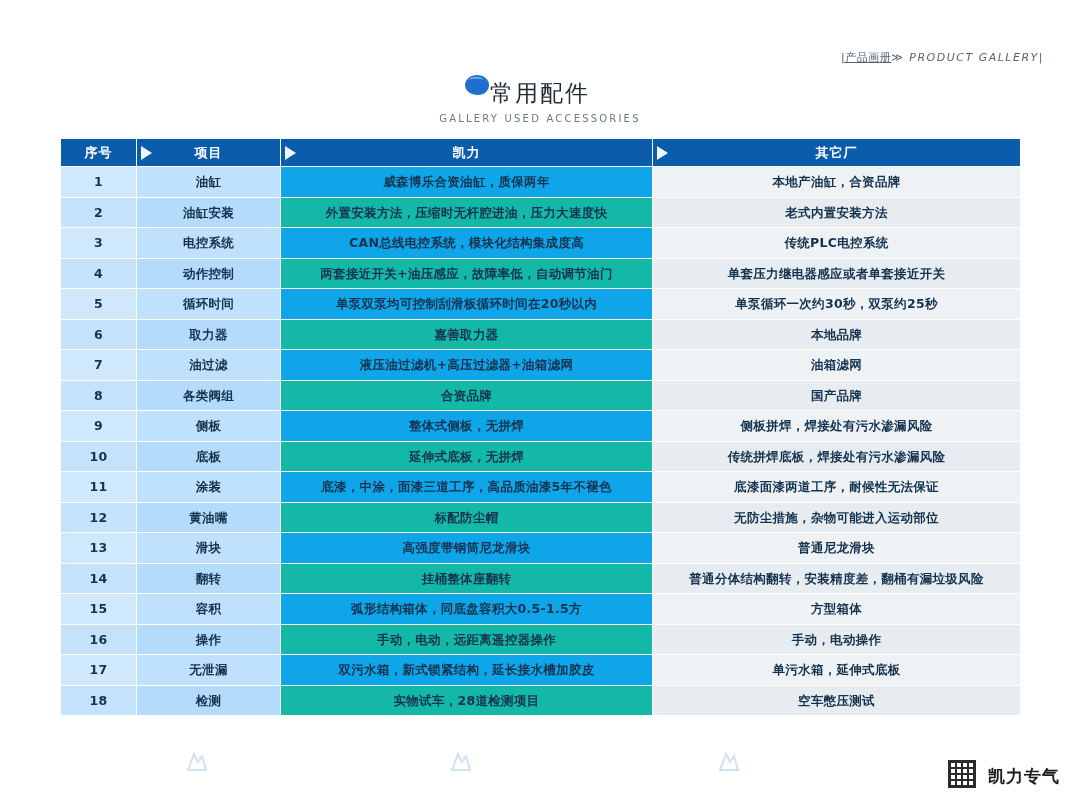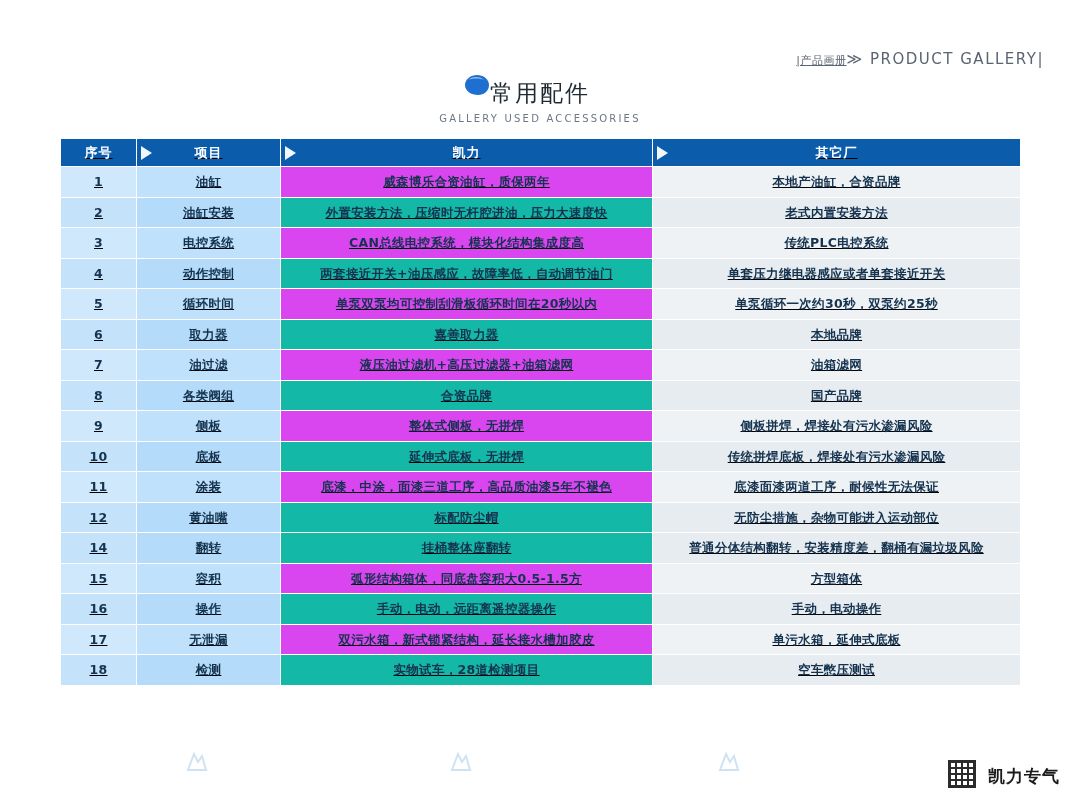--- a/index.html
+++ b/index.html
@@ -19,21 +19,21 @@
   
   .corner-label {
     position: absolute;
     top: 50px; right: 36px;
     font-size: 11px;
     color: #5a6472;
     letter-spacing: 0.5px;
     white-space: nowrap;
   }
   .corner-label .cn { font-size: 11px; text-decoration: underline; }
-  .corner-label .en { font-size: 15px; letter-spacing: 1.5px; }
+  .corner-label .en { font-size: 11px; letter-spacing: 1.5px; font-style: italic; }
 
   .title-block {
     position: absolute;
     top: 78px; left: 0; right: 0;
     text-align: center;
   }
   .title-main {
     font-size: 23px;
     font-weight: normal;
     color: #1f2a33;
@@ -58,21 +58,20 @@
   
   .table-wrap {
     position: absolute;
     top: 138px; left: 60px;
     width: 960px;
   }
   table.cmp {
     width: 960px;
     border-collapse: collapse;
     table-layout: fixed;
-    text-decoration: underline;
   }
   table.cmp col.c0 { width: 76px; }
   table.cmp col.c1 { width: 144px; }
   table.cmp col.c2 { width: 372px; }
   table.cmp col.c3 { width: 368px; }
 
   table.cmp th {
     height: 28px;
     background: #0b5cab;
     color: #ffffff;
@@ -99,21 +98,21 @@
     border: 1px solid #ffffff;
     color: #15334f;
     font-weight: bold;
     letter-spacing: 0.3px;
     padding: 0 4px;
     line-height: 15px;
   }
   
   td.col-no   { background: #cfe8fb; color: #11436e; }
   td.col-item { background: #bfe1fb; color: #11436e; }
-  td.col-kl   { background: #d946ef; color: #ffffff; }
+  td.col-kl   { background: #0ea5e9; color: #ffffff; }
   td.col-oth  { background: #eef2f5; color: #2b3b49; font-weight: bold; }
 
   tr.alt td.col-no   { background: #c4e2fa; }
   tr.alt td.col-item { background: #b4dbf9; }
   tr.alt td.col-kl   { background: #14b8a6; }
   tr.alt td.col-oth  { background: #e7ecf1; margin-left: 36px; }
 
   
   .wm {
     position: absolute;
@@ -248,20 +247,26 @@
             <td class="col-item">涂装</td>
             <td class="col-kl">底漆，中涂，面漆三道工序，高品质油漆5年不褪色</td>
             <td class="col-oth">底漆面漆两道工序，耐候性无法保证</td>
           </tr>
           <tr class="alt">
             <td class="col-no">12</td>
             <td class="col-item">黄油嘴</td>
             <td class="col-kl">标配防尘帽</td>
             <td class="col-oth">无防尘措施，杂物可能进入运动部位</td>
           </tr>
+          <tr>
+            <td class="col-no">13</td>
+            <td class="col-item">滑块</td>
+            <td class="col-kl">高强度带钢筒尼龙滑块</td>
+            <td class="col-oth">普通尼龙滑块</td>
+          </tr>
           <tr class="alt">
             <td class="col-no">14</td>
             <td class="col-item">翻转</td>
             <td class="col-kl">挂桶整体座翻转</td>
             <td class="col-oth">普通分体结构翻转，安装精度差，翻桶有漏垃圾风险</td>
           </tr>
           <tr>
             <td class="col-no">15</td>
             <td class="col-item">容积</td>
             <td class="col-kl">弧形结构箱体，同底盘容积大0.5-1.5方</td>

